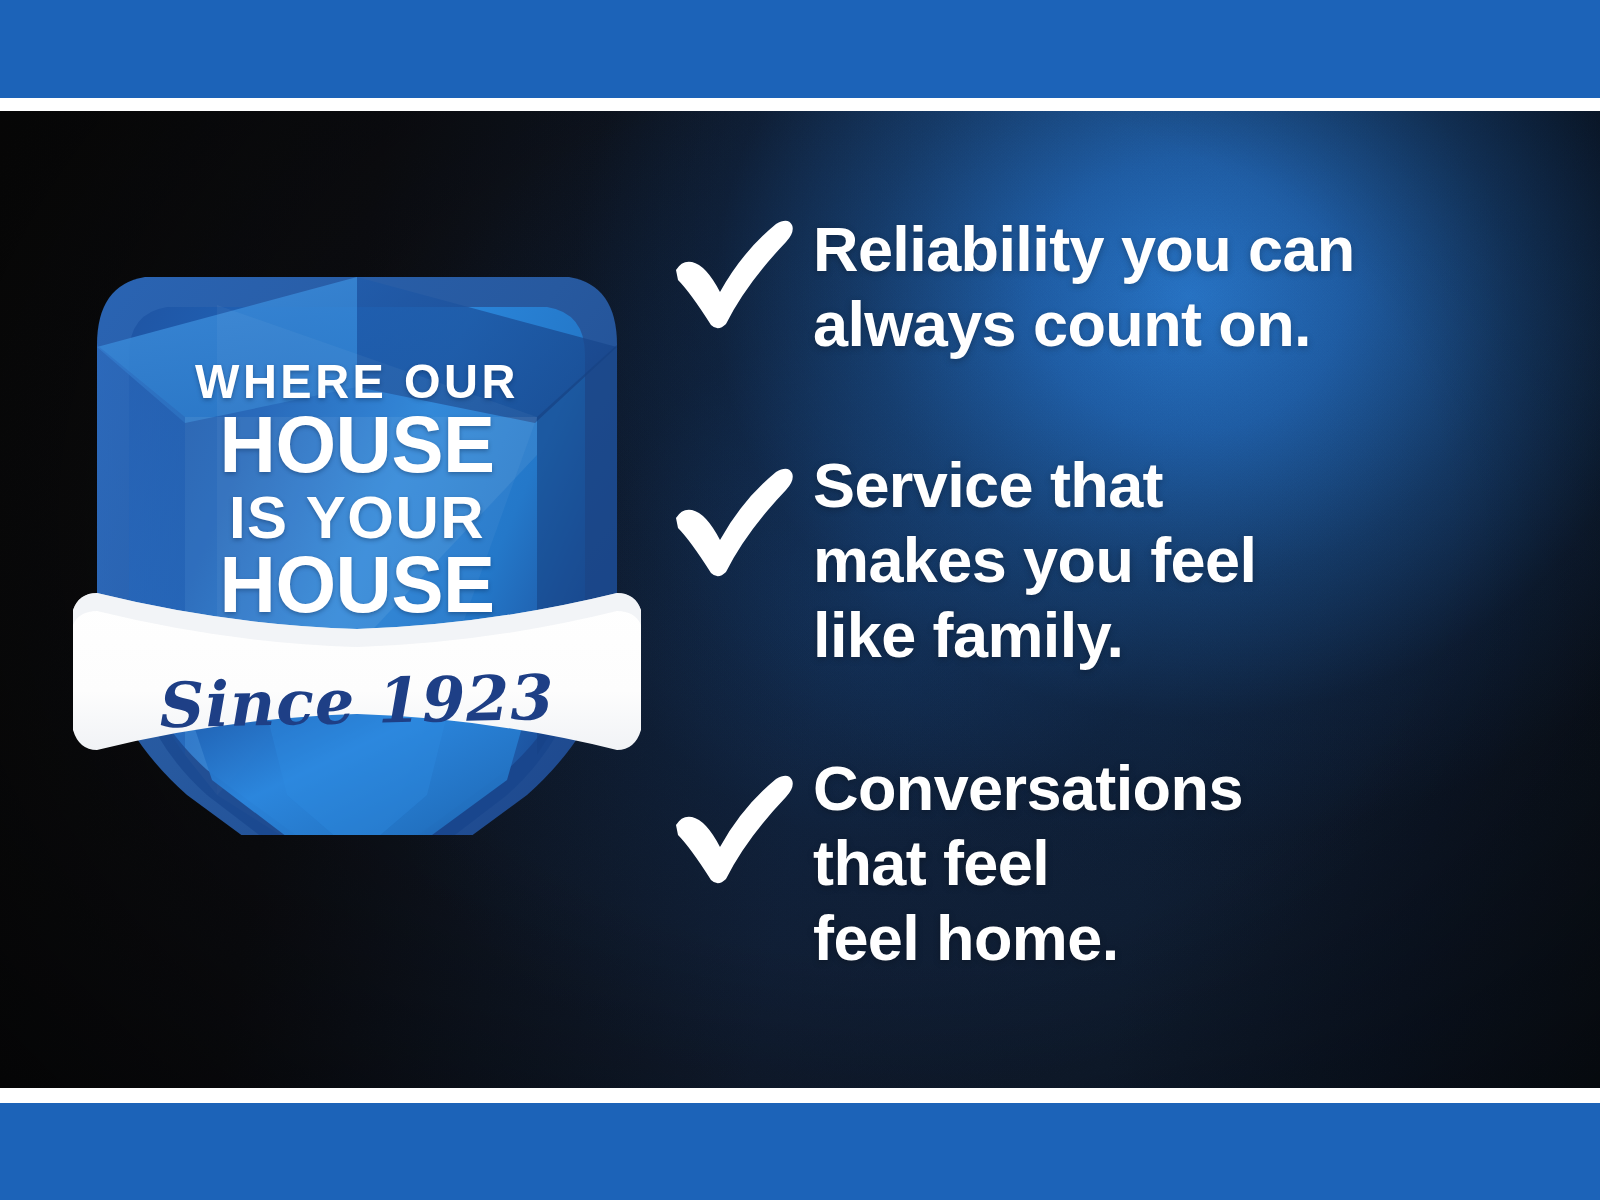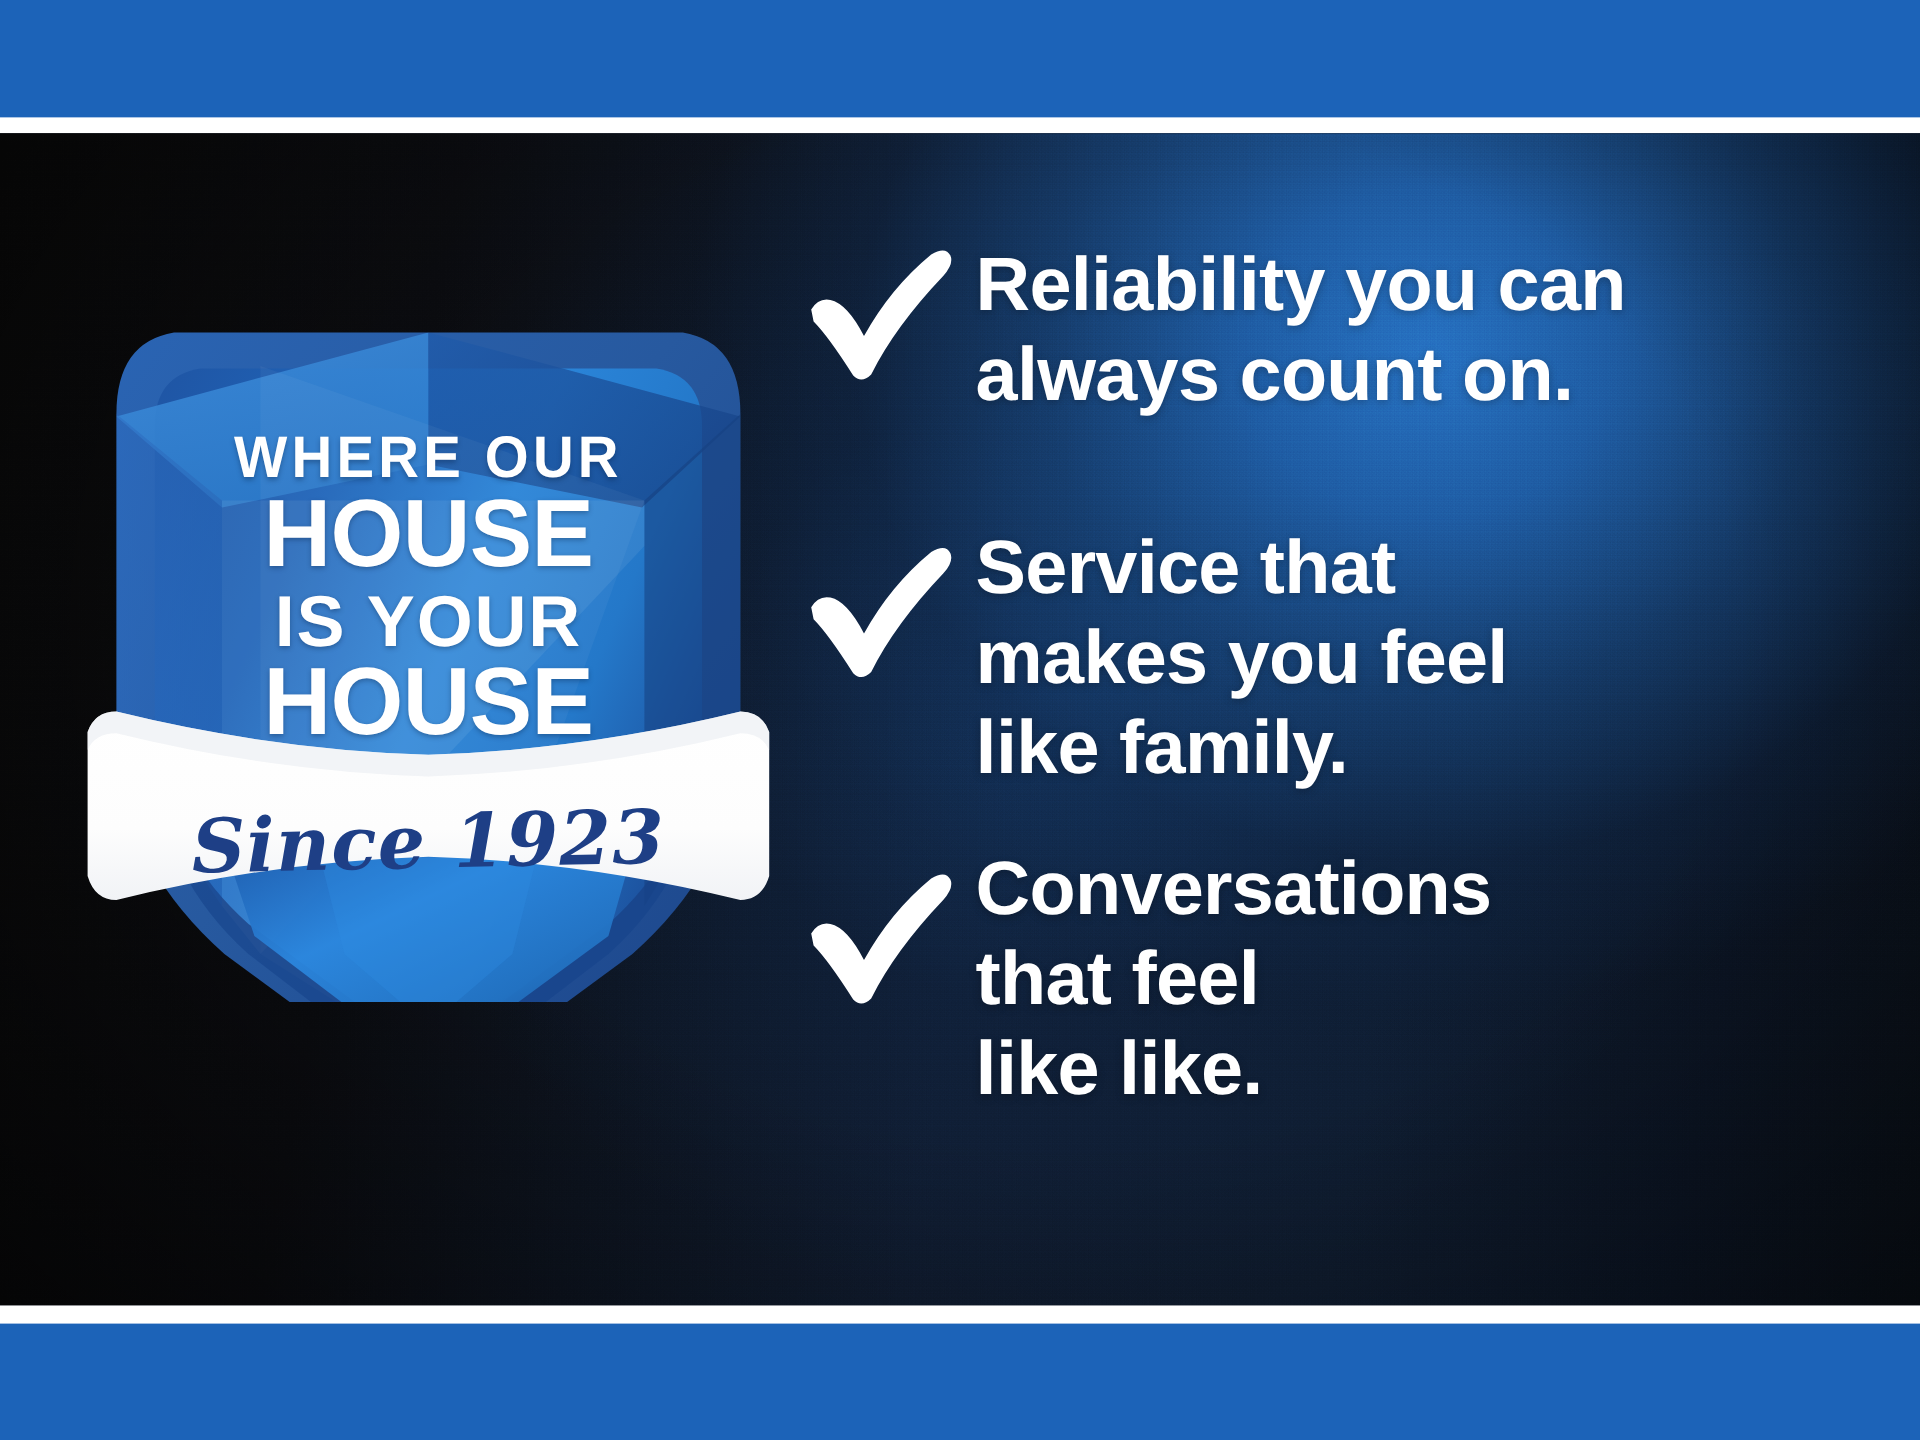--- a/index.html
+++ b/index.html
@@ -158,22 +158,22 @@
     color: #ffffff;
     font-family: "Liberation Sans", sans-serif;
     font-weight: bold;
     font-size: 63px;
     line-height: 1.19;
     letter-spacing: -0.6px;
     white-space: pre-line;
     text-shadow: 0 2px 7px rgba(0,0,0,0.26);
   }
 
-  .r1 { margin-top: 0px;  margin-bottom: 86px; }
-  .r2 { margin-bottom: 43px; }
+  .r1 { margin-top: 12px;  margin-bottom: 86px; }
+  .r2 { margin-bottom: 78px; }
   .r3 { margin-bottom: 0; }
   .r2 .check-wrap { padding-top: 18px; }
   .r3 .check-wrap { padding-top: 22px; }
 </style>
 </head>
 <body>
 
 <div class="poster">
 
   <div class="bar bar-top" style="background: rgb(28, 99, 184);"></div>
@@ -303,21 +303,21 @@
     <div class="bullet-row r3">
       <div class="check-wrap">
         <svg width="132" height="112" viewBox="0 0 132 112" xmlns="http://www.w3.org/2000/svg">
           <path d="M8 52 Q14 42 24 44 Q38 47 52 74 Q74 34 108 6
                    Q120 -1 124 7 Q127 14 118 24 Q78 66 58 106
                    Q50 114 43 107 Q22 74 10 62 Z" fill="#ffffff"></path>
         </svg>
       </div>
       <div class="bullet-text">Conversations
 that feel
-like like.</div>
+feel home.</div>
     </div>
 
   </div>
 
   <div class="white-strip strip-bottom"></div>
   <div class="bar bar-bottom" style="background: rgb(28, 99, 184);"></div>
 
 </div>
 
 </body></html>

